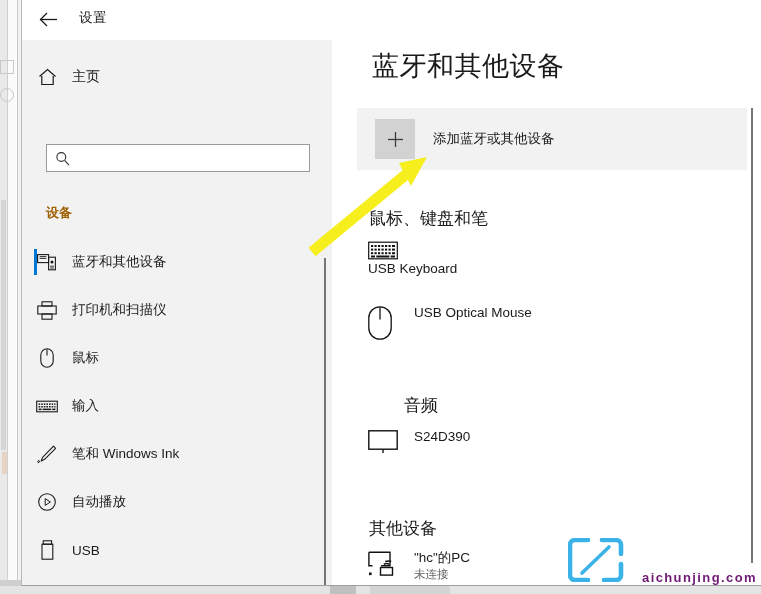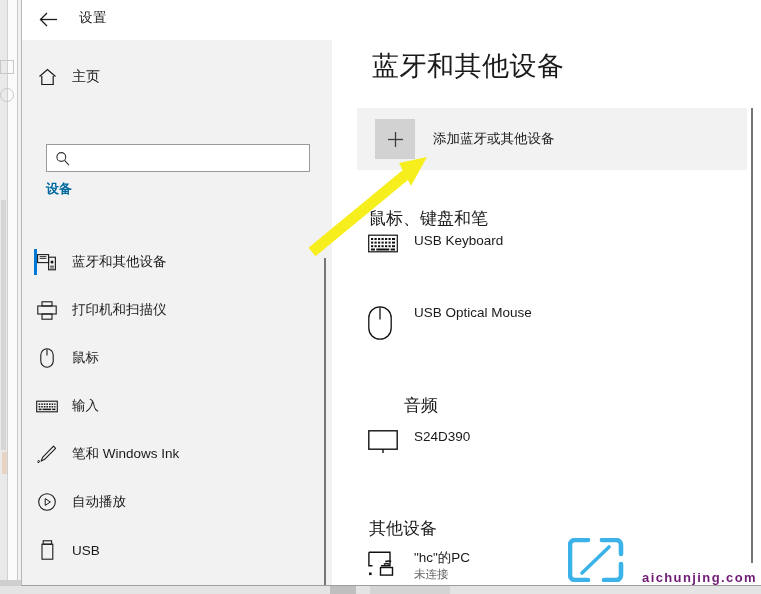--- a/index.html
+++ b/index.html
@@ -174,24 +174,24 @@
     font-family: "Liberation Sans", "DejaVu Sans", sans-serif;
   }
   .search-input::placeholder { color: #4a4a4a; }
   .search-icon {
     width: 30px;
     display: flex; align-items: center; justify-content: center;
     color: #333;
   }
   .section-head {
     position: absolute;
-    left: 24px; top: 140px;
+    left: 24px; top: 164px;
     font-size: 13px;
     font-weight: bold;
-    color: #0369a1;
+    color: #a16207;
   }
   .nav-list {
     position: absolute;
     left: 0; top: 198px;
     width: 310px;
   }
   .nav-item {
     position: relative;
     height: 48px;
     display: flex; align-items: center;
@@ -514,21 +514,21 @@
           <svg width="17" height="17" viewBox="0 0 17 17" aria-hidden="true">
             <line x1="8.5" y1="1" x2="8.5" y2="16" stroke="#3c3c3c" stroke-width="1.3"></line>
             <line x1="1" y1="8.5" x2="16" y2="8.5" stroke="#3c3c3c" stroke-width="1.3"></line>
           </svg>
         </div>
         <div class="add-label">添加蓝牙或其他设备</div>
       </div>
 
       <div class="grp-head" style="top:207px;">鼠标、键盘和笔</div>
 
-      <div class="dev-row" style="top:232px;">
+      <div class="dev-row" style="top:239px;flex-direction:column;">
         <div class="dev-icon">
           <svg width="30" height="19" viewBox="0 0 30 19" aria-hidden="true">
             <rect x="0.7" y="1.2" width="28.6" height="16.6" fill="none" stroke="#121212" stroke-width="1.2"></rect>
             <g fill="#121212">
               <rect x="3" y="4" width="2.2" height="2"></rect>
                 <rect x="6.5" y="4" width="2.2" height="2"></rect>
               <rect x="10" y="4" width="2.2" height="2"></rect>
                 <rect x="13.5" y="4" width="2.2" height="2"></rect>
               <rect x="17" y="4" width="2.2" height="2"></rect>
                 <rect x="20.5" y="4" width="2.2" height="2"></rect>

